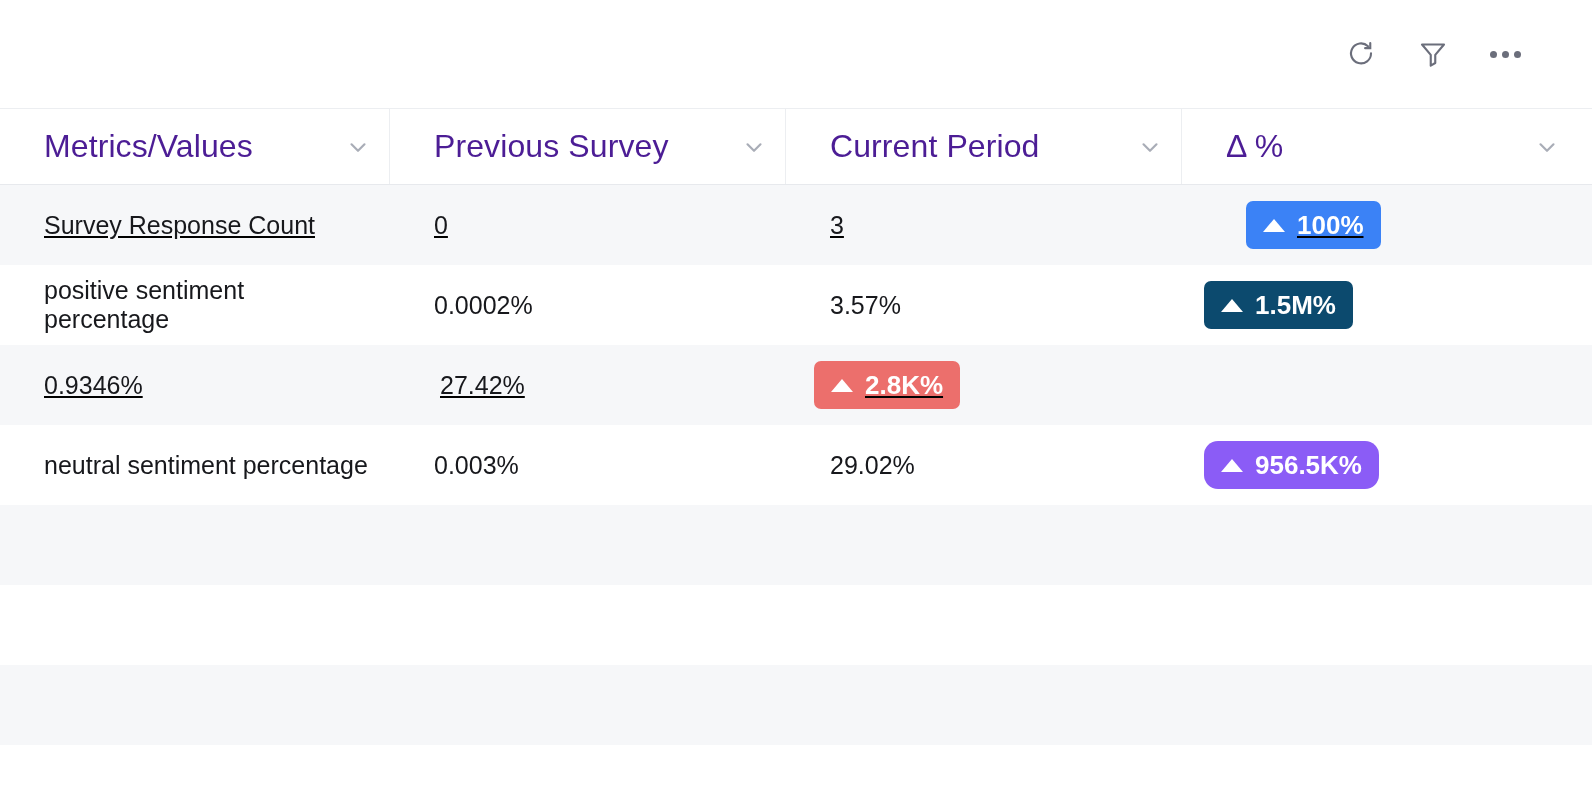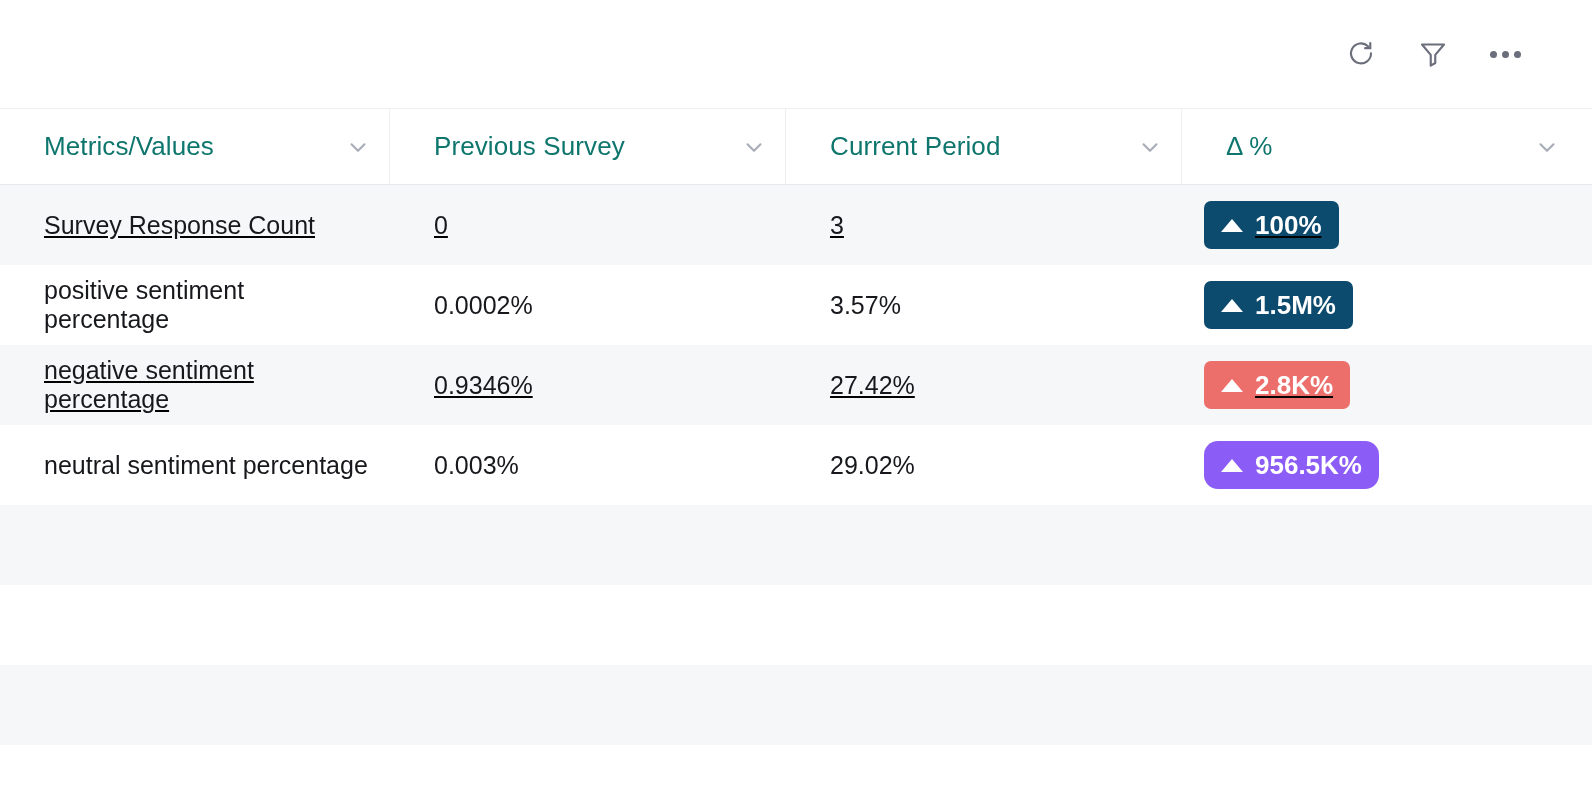--- a/index.html
+++ b/index.html
@@ -64,22 +64,22 @@
   .th {
     display: flex;
     align-items: center;
     justify-content: space-between;
     padding: 0 18px 0 44px;
     border-right: 1px solid #eceef1;
     height: 100%;
   }
   .th:last-child { border-right: none; padding-right: 32px; }
   .th-label {
-    font-size: 26px;
-    color: #0f766e;
+    font-size: 32px;
+    color: #4c1d95;
     white-space: nowrap;
     letter-spacing: .1px;
   }
   .chev { color: #a9adb7; flex: 0 0 auto; display: block; }
 
   .col-1 { width: 390px; }
   .col-2 { width: 396px; }
   .col-3 { width: 396px; text-align: right; }
   .col-4 { width: 410px; }
 
@@ -184,39 +184,38 @@
           </svg>
       </div>
     </div>
 
     <div id="tbody">
         <div class="tr striped">
           <div class="td col-1 td-metric">Survey Response Count</div>
           <div class="td col-2 td-value">0</div>
           <div class="td col-3 td-value">3</div>
           <div class="td col-4 td-delta">
-            <span class="badge" style="background: #0c4a6e;">
+            <span class="badge" style="background: #3b82f6; margin-left: 42px;">
               <span class="arrow"></span>
               <span>100%</span>
             </span>
           </div>
         </div>
         <div class="tr plain">
           <div class="td col-1 td-metric">positive sentiment percentage</div>
           <div class="td col-2 td-value">0.0002%</div>
           <div class="td col-3 td-value">3.57%</div>
           <div class="td col-4 td-delta">
             <span class="badge" style="background: #0c4a6e;">
               <span class="arrow"></span>
               <span>1.5M%</span>
             </span>
           </div>
         </div>
         <div class="tr striped">
-          <div class="td col-1 td-metric">negative sentiment percentage</div>
           <div class="td col-2 td-value">0.9346%</div>
           <div class="td col-3 td-value">27.42%</div>
           <div class="td col-4 td-delta">
             <span class="badge" style="background: rgb(236, 111, 108);">
               <span class="arrow"></span>
               <span>2.8K%</span>
             </span>
           </div>
         </div>
         <div class="tr plain">

